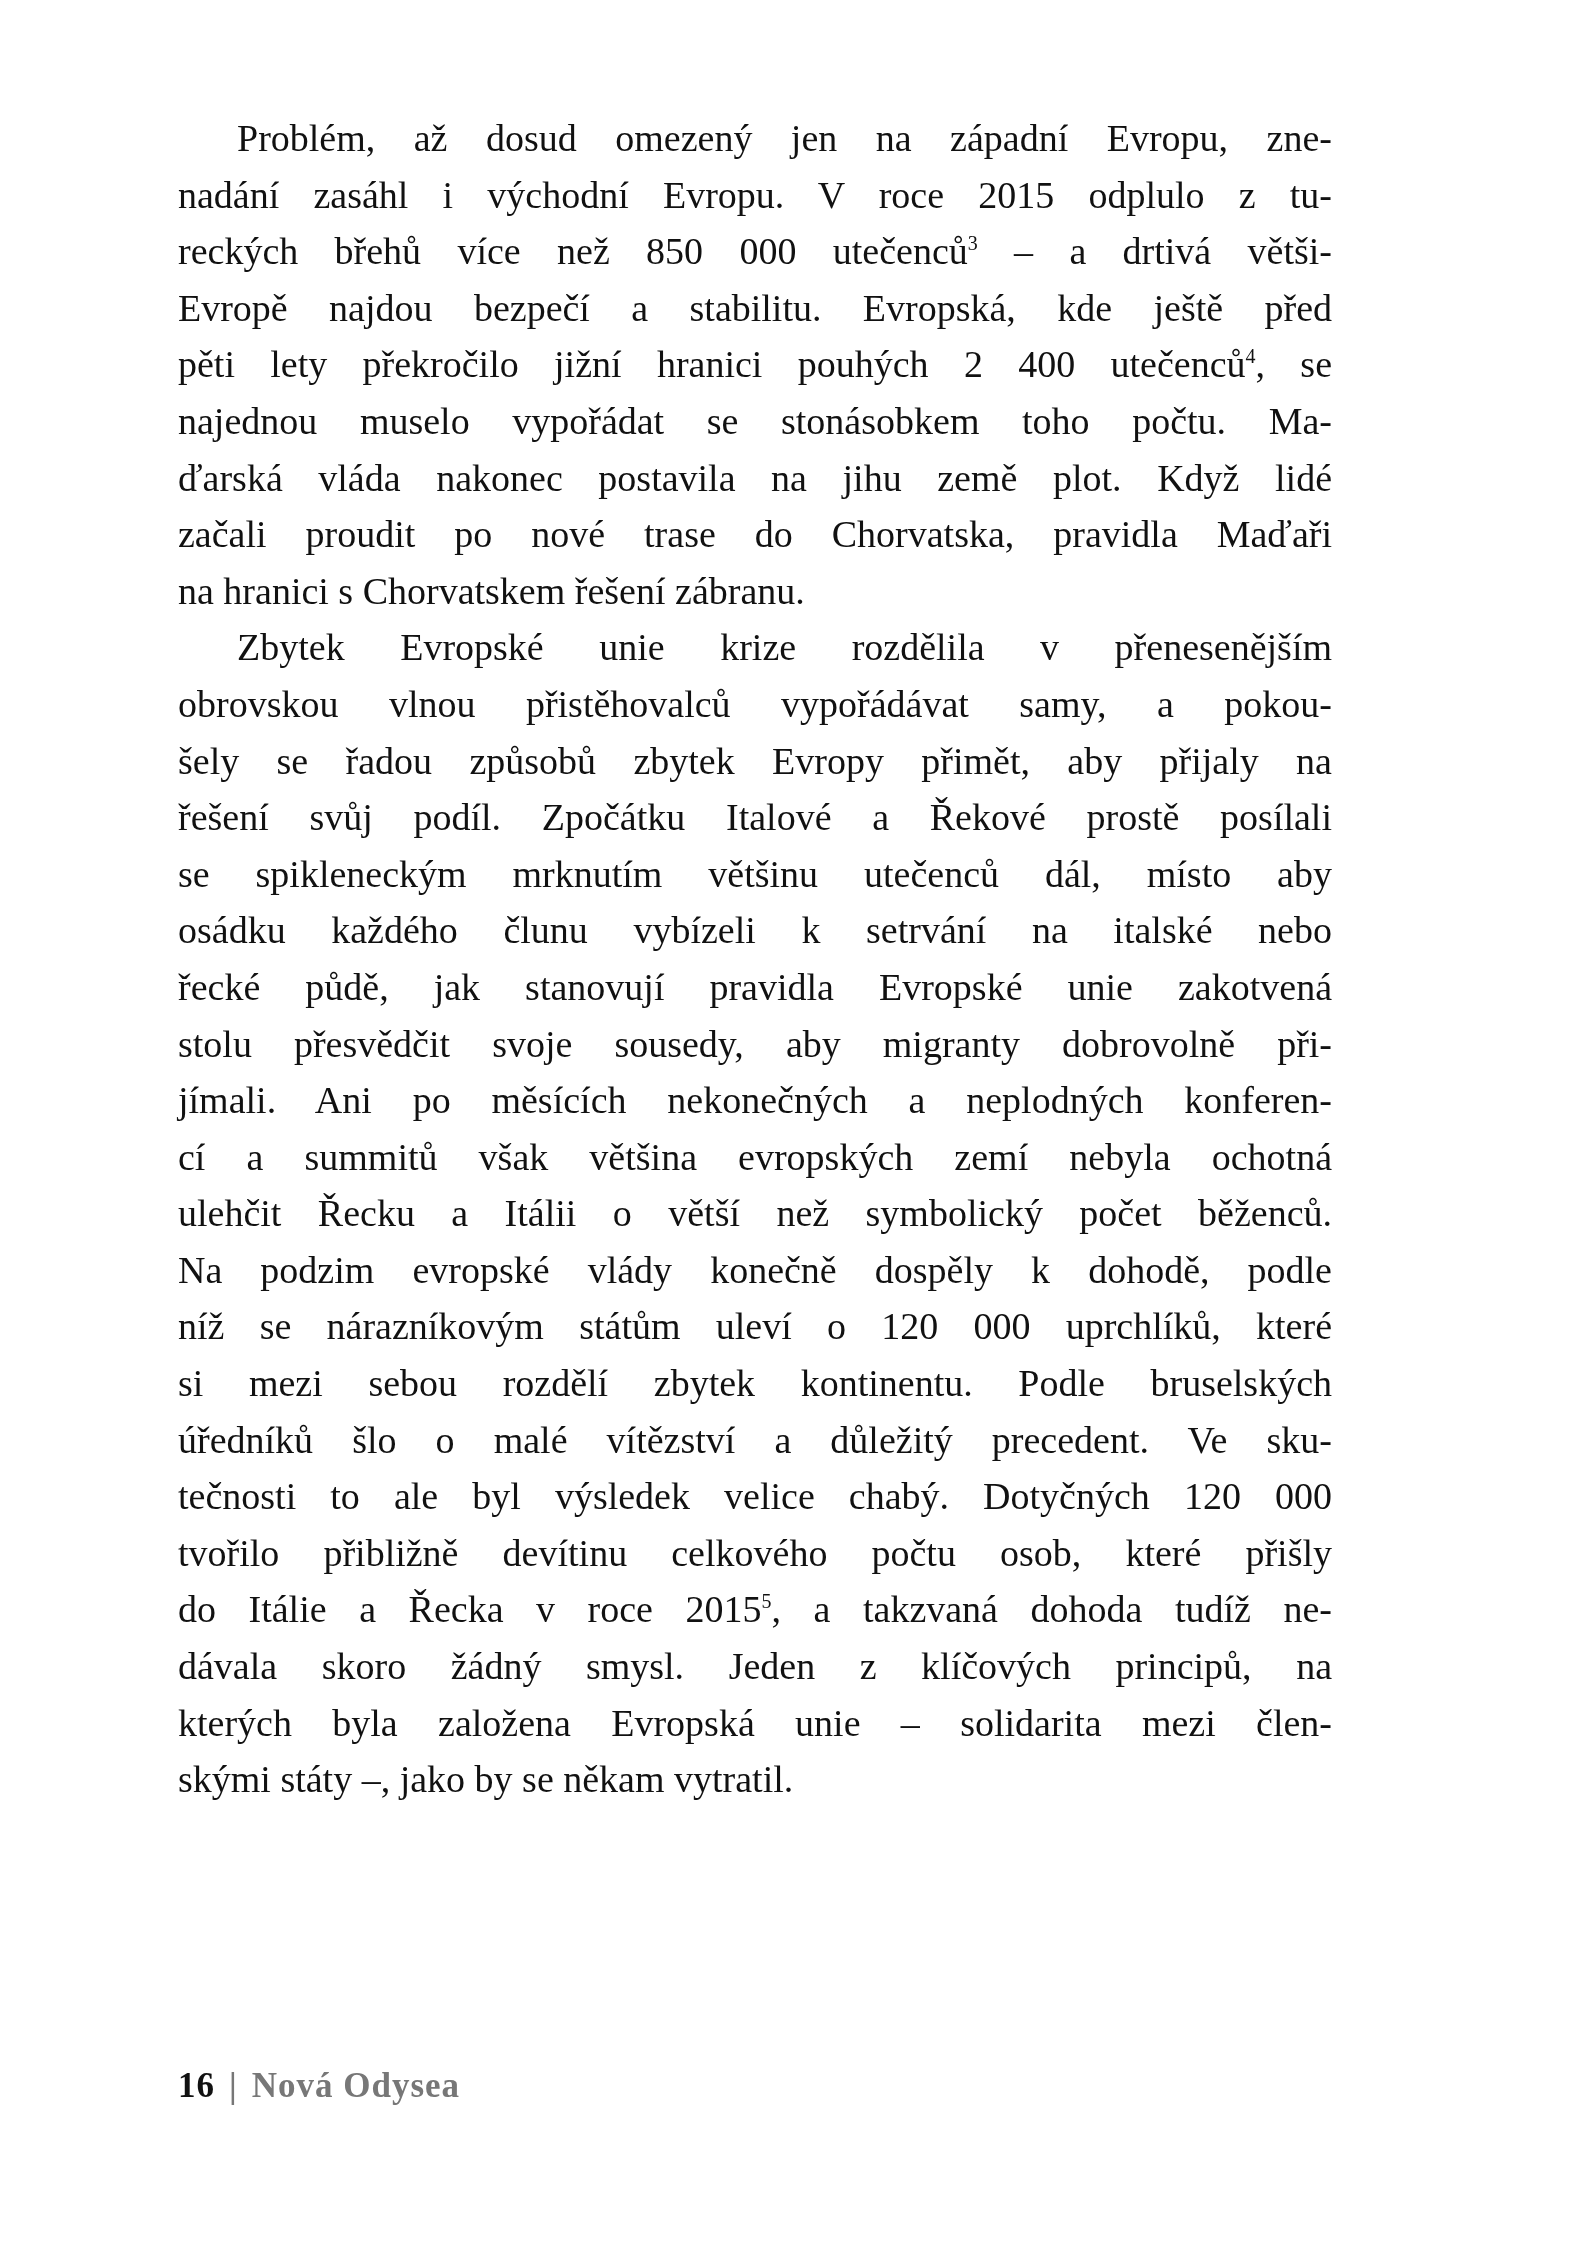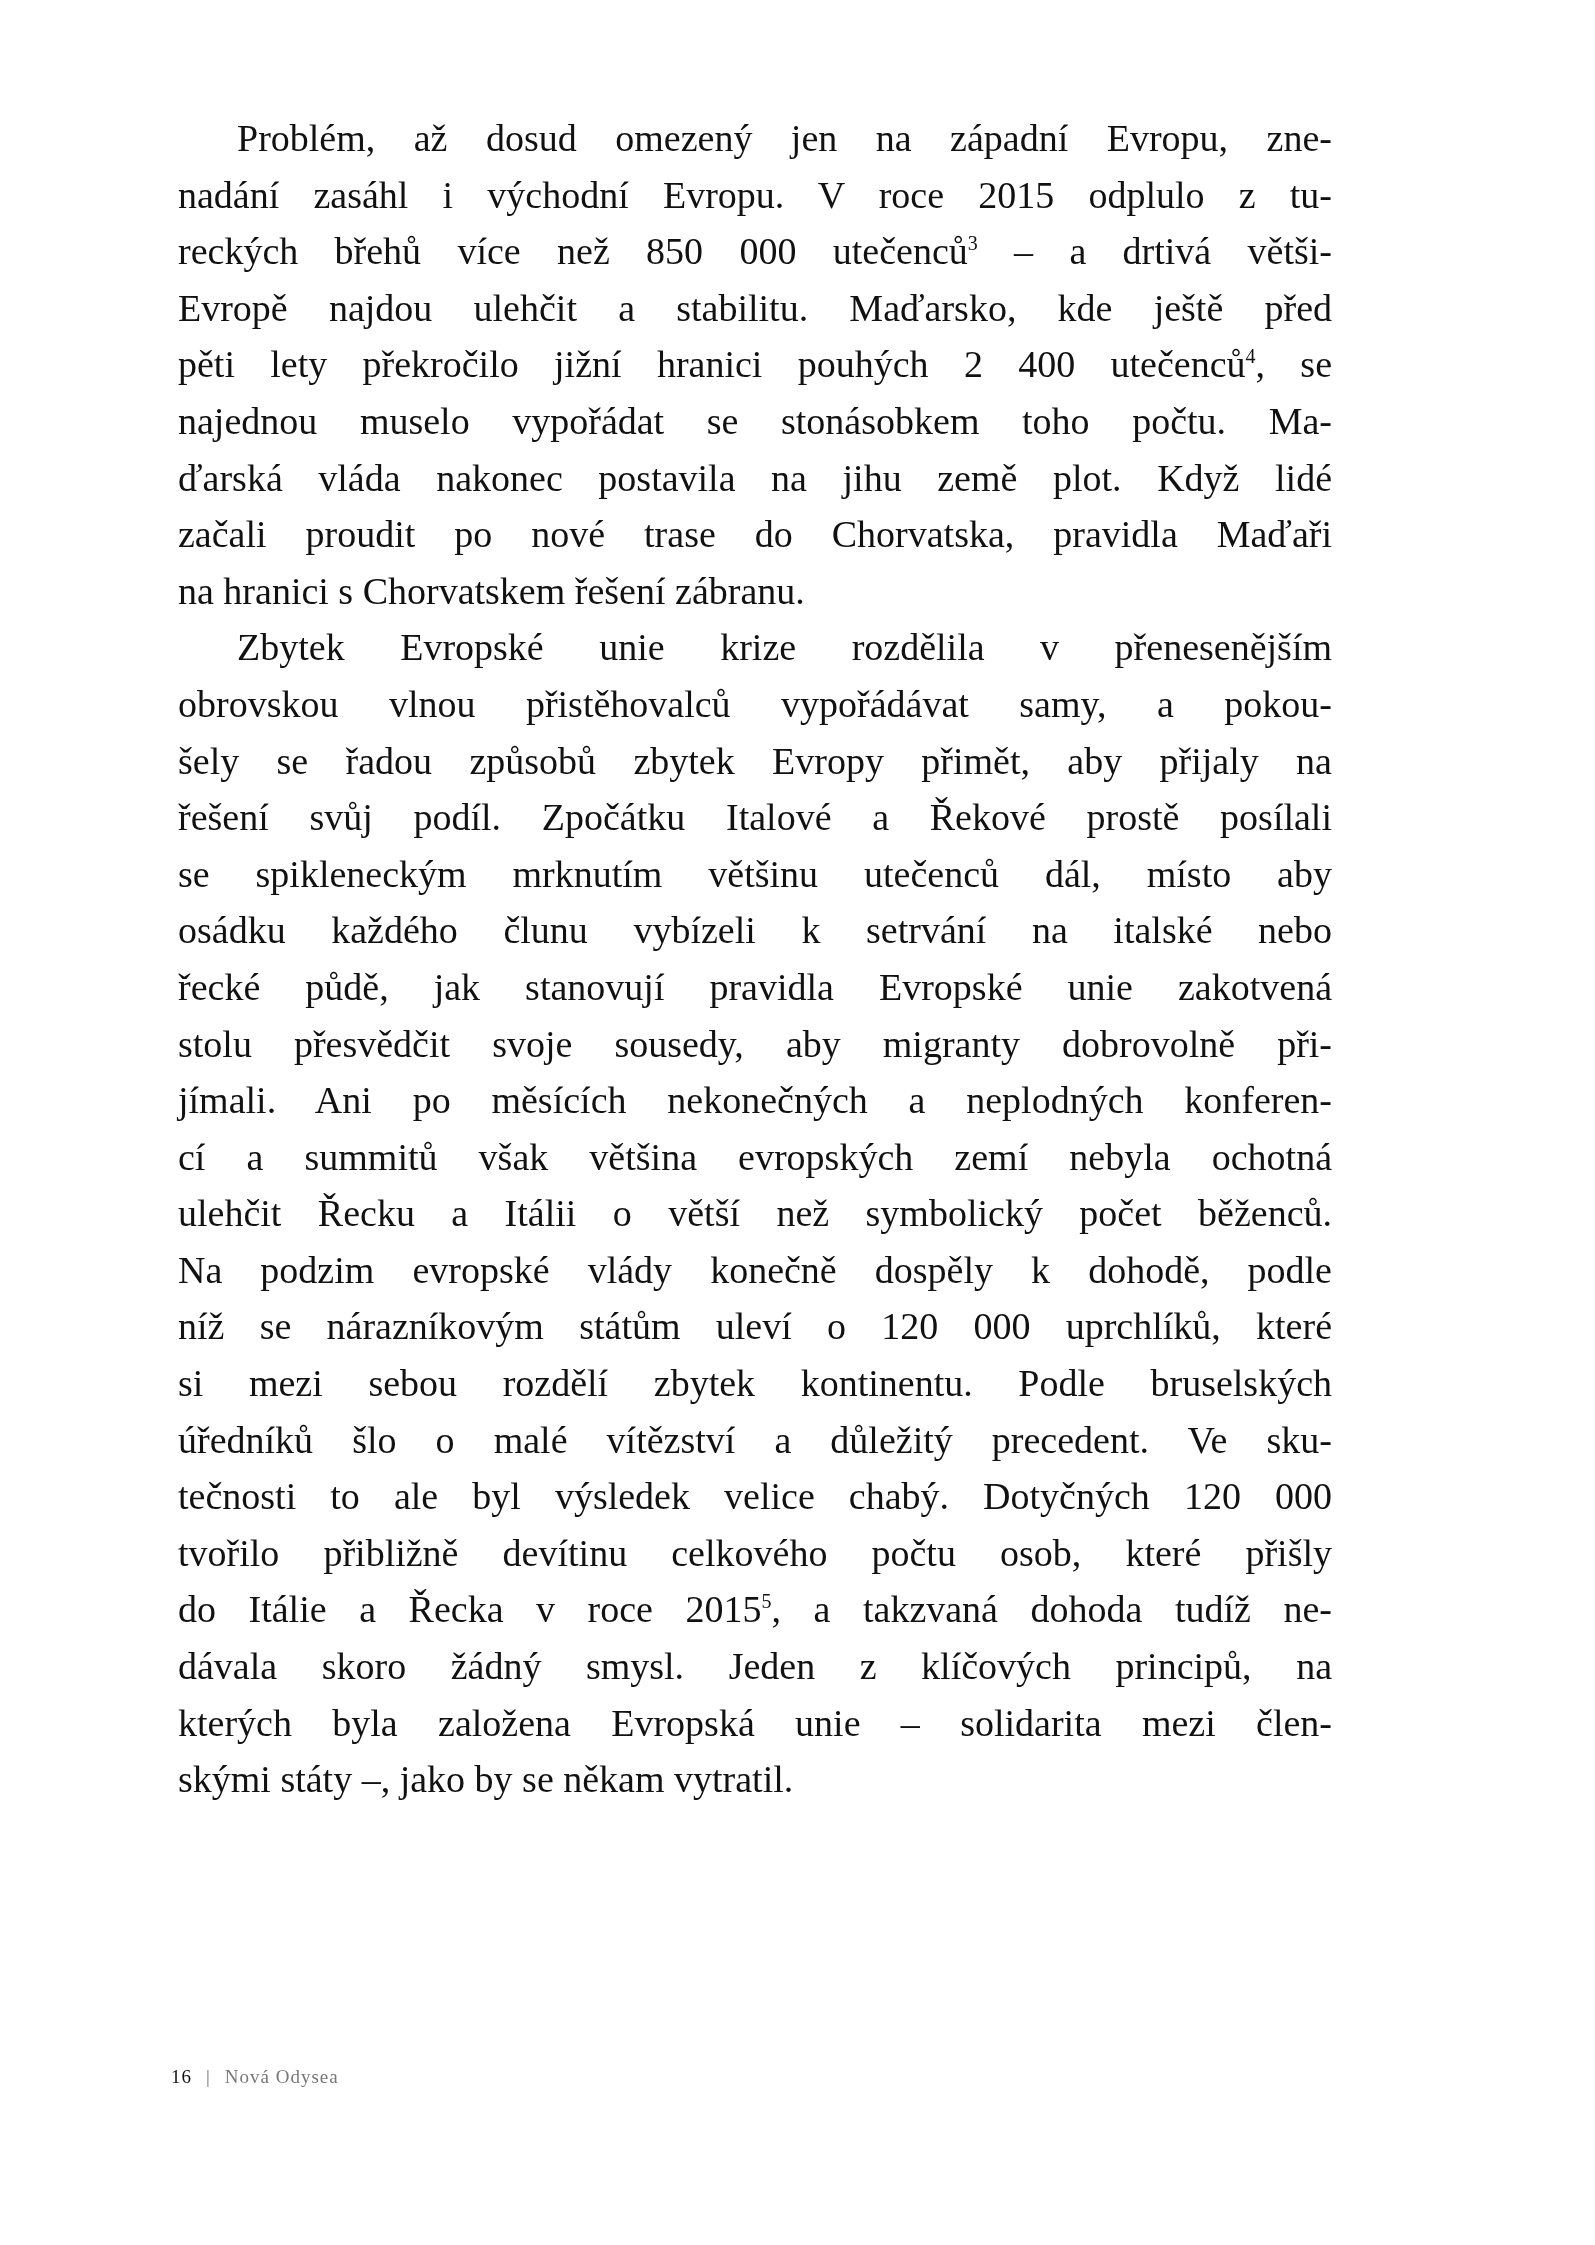--- a/index.html
+++ b/index.html
@@ -8,37 +8,37 @@
   .text-block {
     position: absolute; left: 178px; top: 110px; width: 1154px;
     font-family: "Liberation Serif", "DejaVu Serif", serif;
     font-size: 38px; line-height: 56.6px; color: #111;
   }
   .line { display: block; white-space: nowrap; text-align: justify; text-align-last: justify; height: 56.6px; }
   .line.last { text-align-last: left; }
   .line.indent { padding-left: 59px; }
   sup { font-size: 20px; line-height: 0; vertical-align: 14px; }
   .footer {
-    position: absolute; left: 171px; top: 2066px;
-    font-family: "Liberation Serif", "DejaVu Serif", serif; font-size: 19px; letter-spacing: 1px;
+    position: absolute; left: 178px; top: 2066px;
+    font-family: "Liberation Serif", "DejaVu Serif", serif; font-size: 35px; letter-spacing: 1px; font-weight: bold;
   }
   .footer .num { color: #111; }
   .footer .sep { color: #777; margin: 0 14px; }
   .footer .title { color: #777; }
 </style>
 </head>
 <body>
 
 <div class="page">
   <div class="text-block" id="text-block">
       <div>
         <span class="line indent">Problém, až dosud omezený jen na západní Evropu, zne-</span>
         <span class="line">nadání zasáhl i východní Evropu. V roce 2015 odplulo z tu-</span>
         <span class="line">reckých břehů více než 850 000 utečenců<sup>3</sup> – a drtivá větši-</span>
-        <span class="line">Evropě najdou ulehčit a stabilitu. Maďarsko, kde ještě před</span>
+        <span class="line">Evropě najdou bezpečí a stabilitu. Evropská, kde ještě před</span>
         <span class="line">pěti lety překročilo jižní hranici pouhých 2 400 utečenců<sup>4</sup>, se</span>
         <span class="line">najednou muselo vypořádat se stonásobkem toho počtu. Ma-</span>
         <span class="line">ďarská vláda nakonec postavila na jihu země plot. Když lidé</span>
         <span class="line">začali proudit po nové trase do Chorvatska, pravidla Maďaři</span>
         <span class="line last">na hranici s Chorvatskem řešení zábranu.</span>
       </div>
       <div>
         <span class="line indent">Zbytek Evropské unie krize rozdělila v přenesenějším</span>
         <span class="line">obrovskou vlnou přistěhovalců vypořádávat samy, a pokou-</span>
         <span class="line">šely se řadou způsobů zbytek Evropy přimět, aby přijaly na</span>

